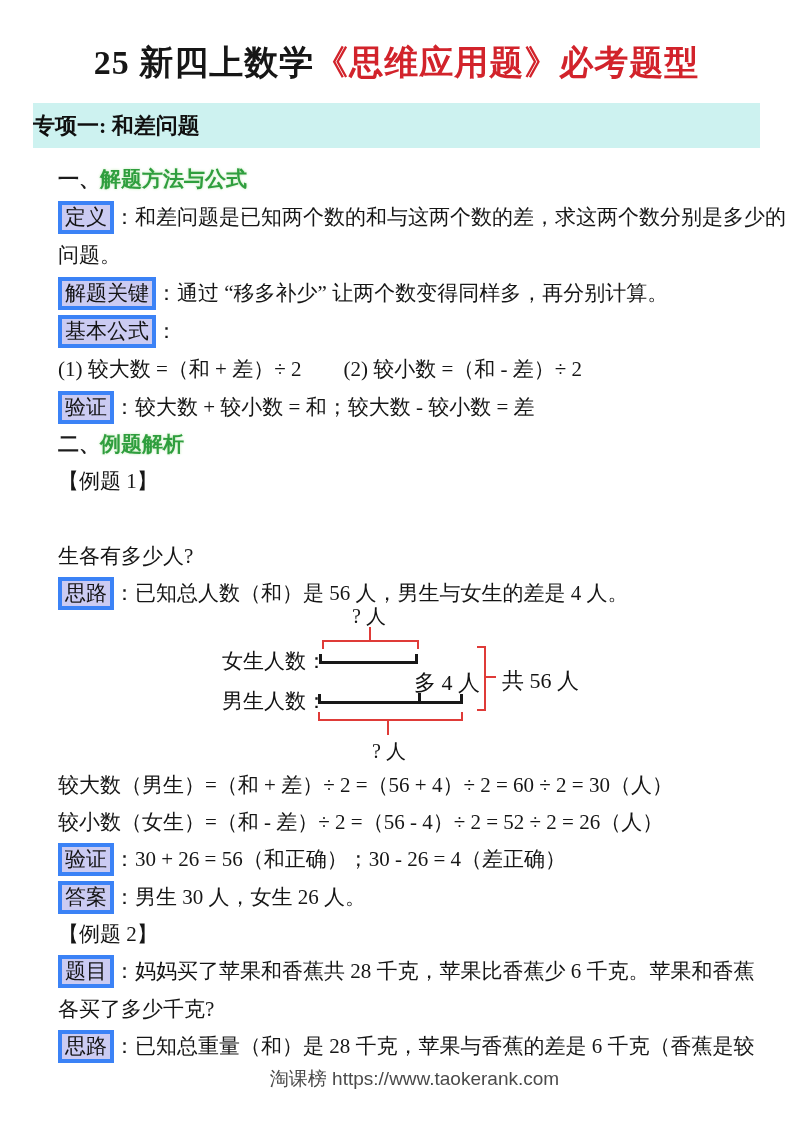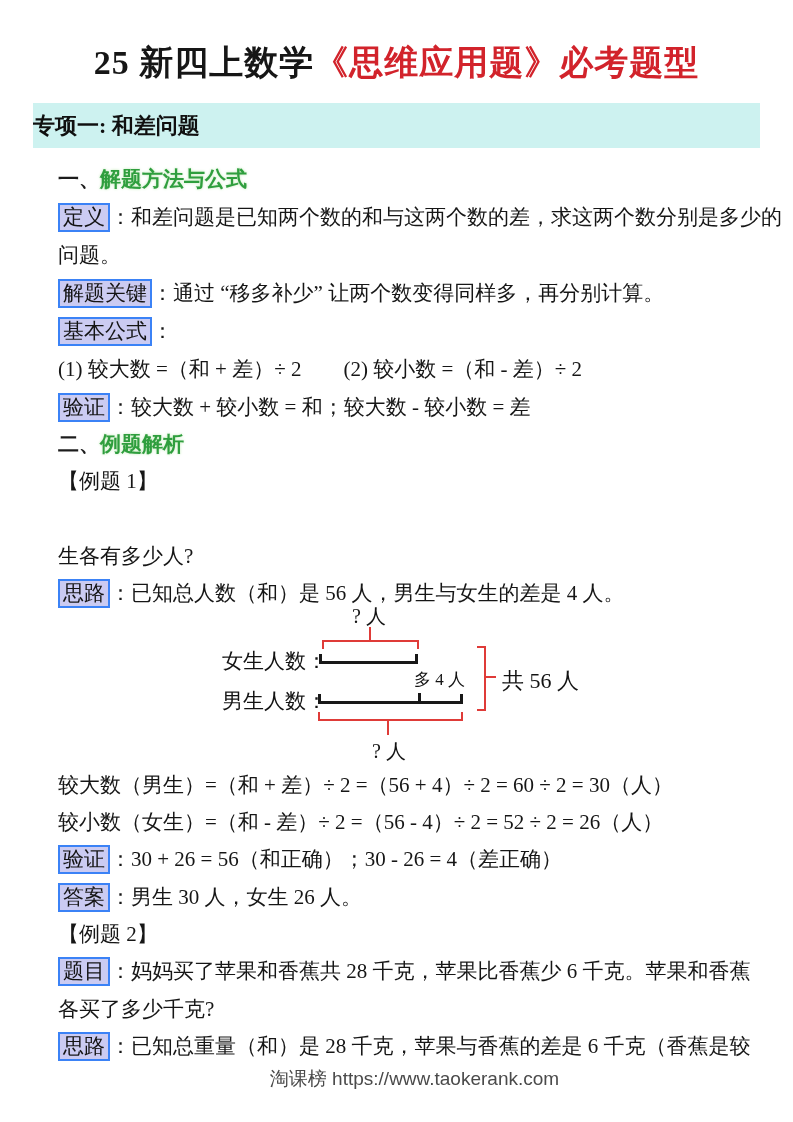--- a/index.html
+++ b/index.html
@@ -26,21 +26,21 @@
   }
   .line {
     position:absolute; left:38px;
     font-size:21px; line-height:30px; white-space:nowrap; color:#161616;margin-left:20px;
   }
   .green-h { font-weight:bold; }
   .green-h .num { color:#1c1c1c; }
   .green-h .g { color:#2f9e3e; text-shadow:0 0 3px #bfe8b4; }
   .hl {
     background:#cbcbf2;
-    border:2px solid #3b82f6;
+    border:4px solid #3b82f6;
     padding:0 3px 1px 3px;
     color:#141414;
   }
   .gap { display:inline-block; width:42px; }
   
   .diagram { position:absolute; top:600px; left:0; width:793px; height:170px; }
   .diagram .lbl { position:absolute; font-size:21px; white-space:nowrap; color:#131313; }
   .diagram .q { font-size:20px; }
   .red-el { background:#df3b38; }
   .bracket-top {
@@ -102,21 +102,21 @@
   <div class="line" style="top:578px"><span class="hl">思路</span><span>：已知总人数（和）是 56 人，男生与女生的差是 4 人。</span></div>
 
   <div class="diagram">
     <div class="lbl q" style="left:352px; top:3px">? 人</div>
     <div class="tick-v red-el" style="left:369px; top:27px; height:13px"></div>
     <div class="bracket-top"></div>
 
     <div class="lbl" style="left:222px; top:47px">女生人数：</div>
     <div class="bar-black" style="left:319px; top:54px; width:99px"></div>
 
-    <div class="lbl" style="left:414px; top:68px; font-size:17px">多 4 人</div>
+    <div class="lbl" style="left:414px; top:68px; font-size:22px">多 4 人</div>
     <div class="lbl" style="left:222px; top:87px">男生人数：</div>
     <div class="bar-black" style="left:318px; top:94px; width:145px">
       <div class="inner-tick" style="left:97px"></div>
     </div>
 
     <div class="brace-line"></div>
     <div class="brace-hook-top"></div>
     <div class="brace-hook-bot"></div>
     <div class="brace-mid"></div>
     <div class="lbl" style="left:502px; top:66px; font-size:22px">共 56 人</div>

